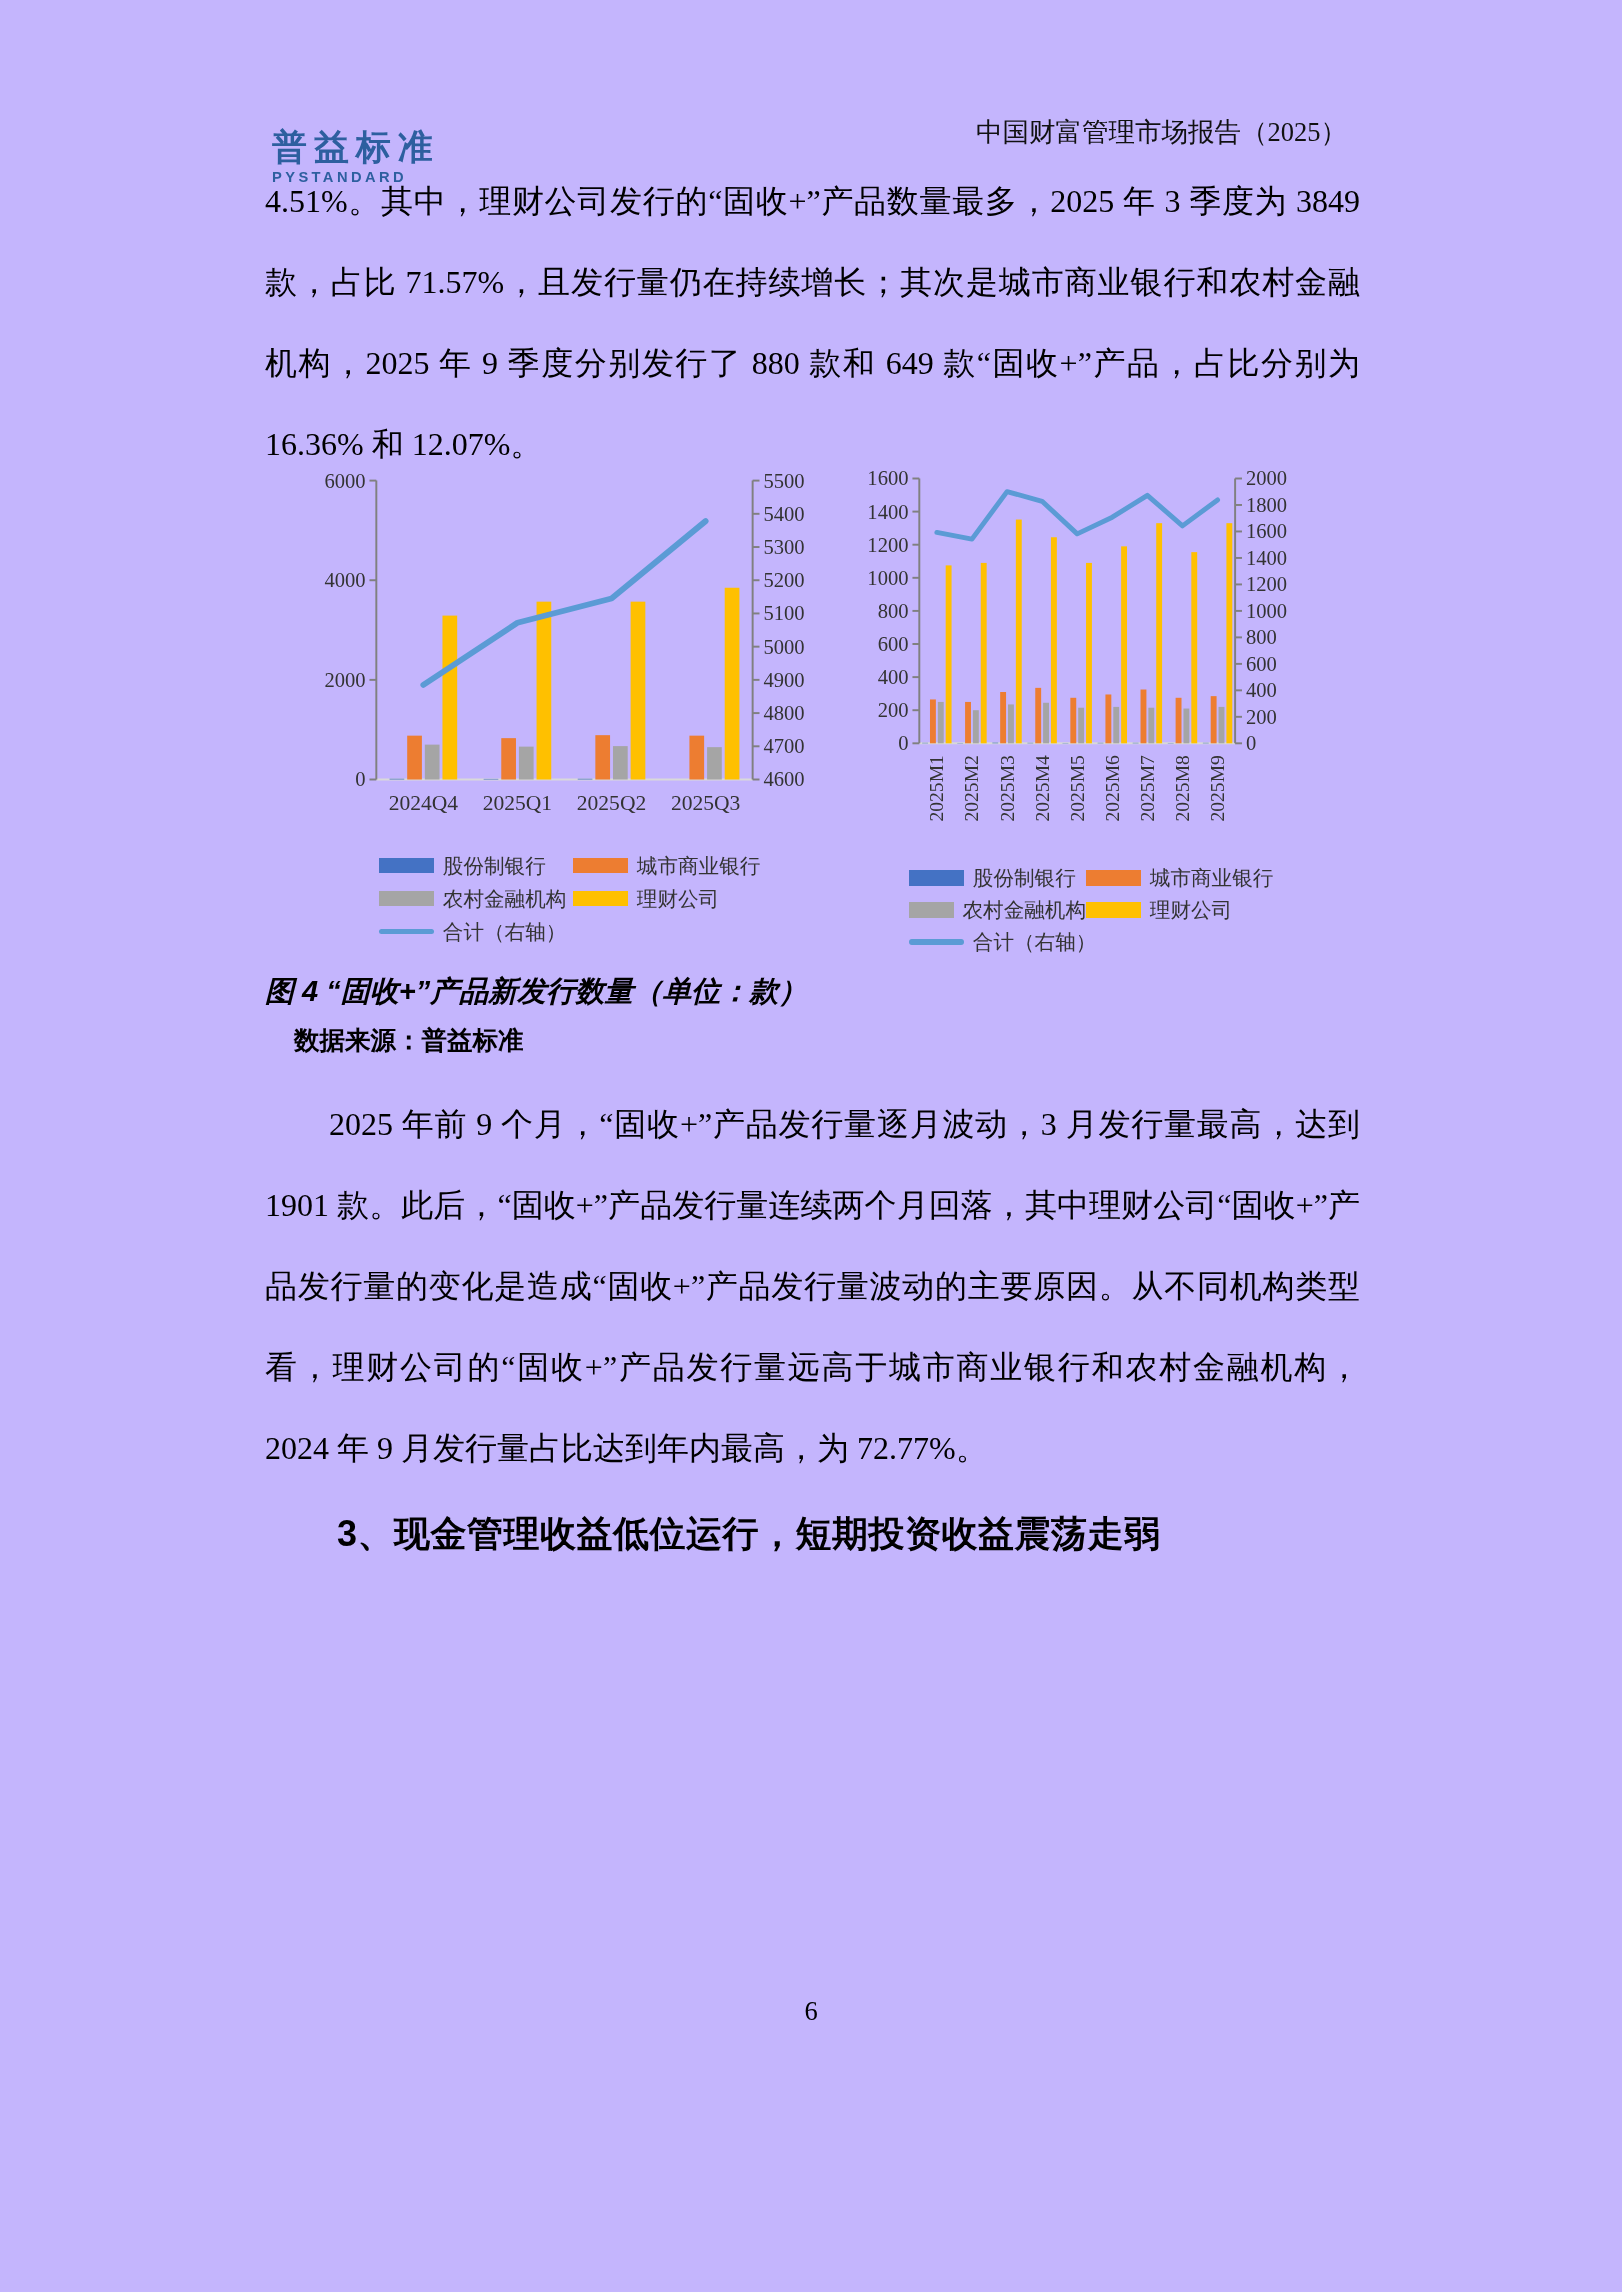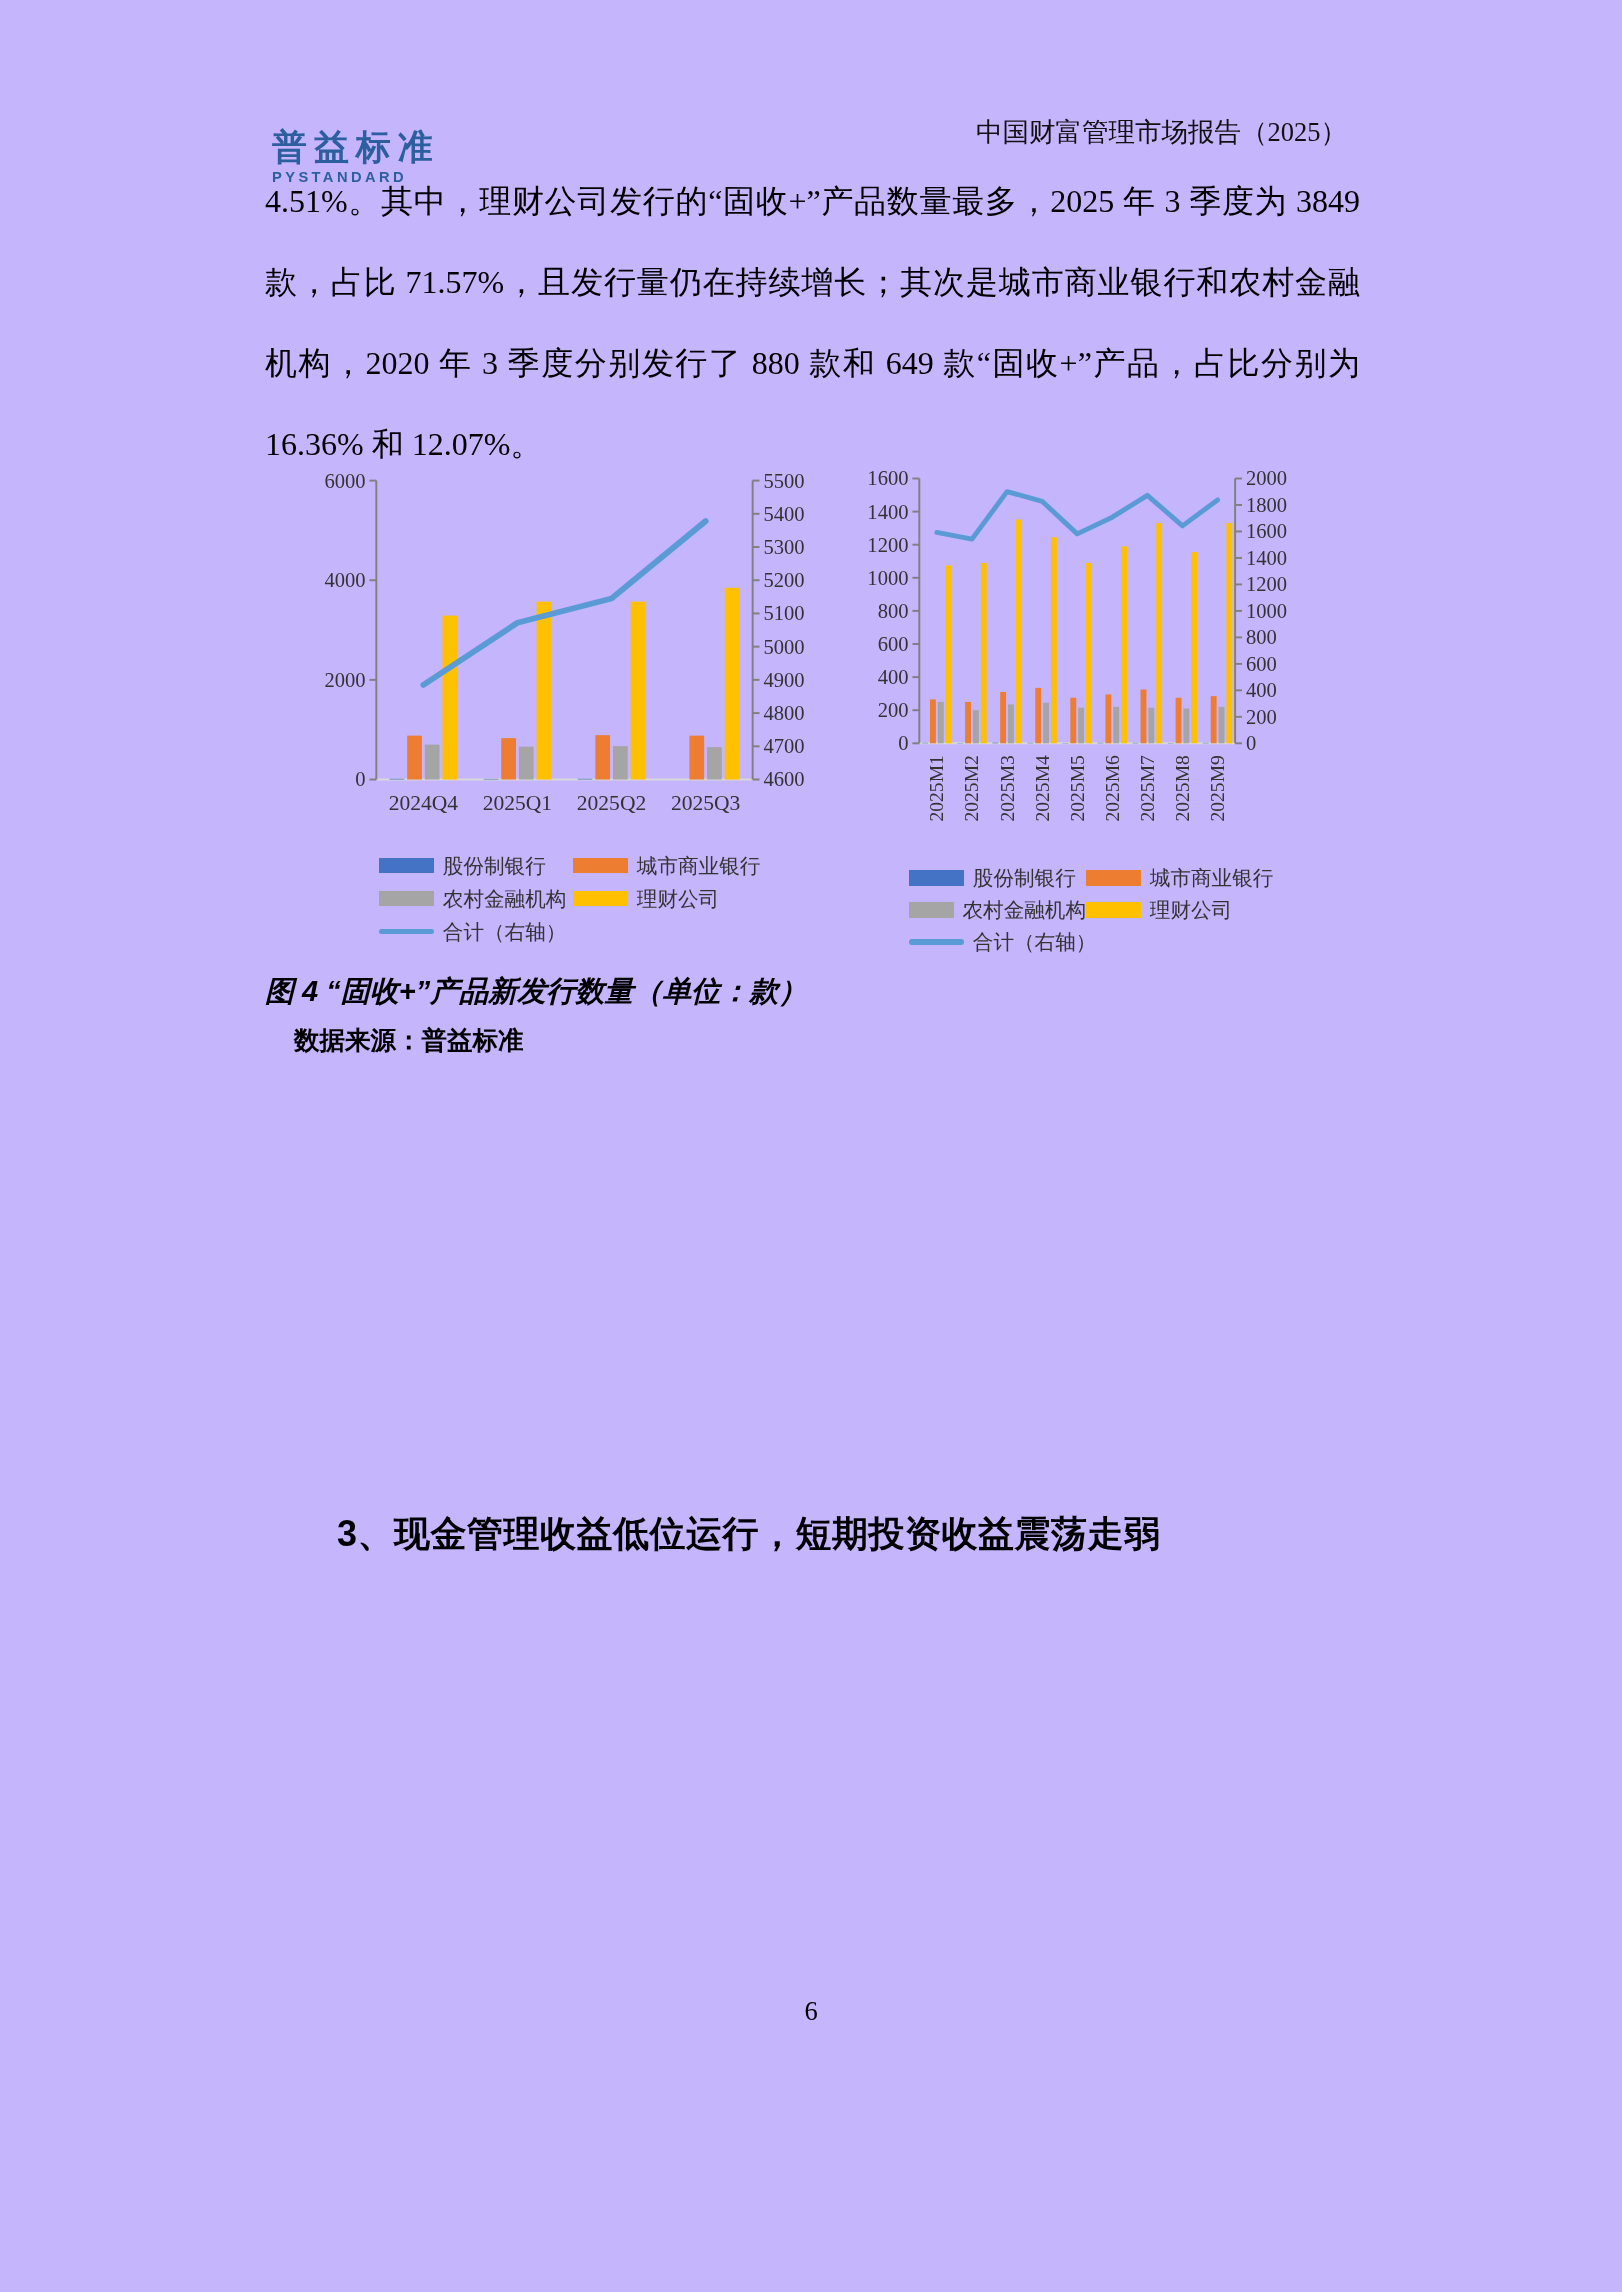--- a/index.html
+++ b/index.html
@@ -42,21 +42,21 @@
 <body>
 
 <div class="page">
 
   <div class="logo">
     <div class="logo-cn">普益标准</div>
     <div class="logo-en">PYSTANDARD</div>
   </div>
   <div class="report-title">中国财富管理市场报告（2025）</div>
 
-  <p class="body p1">4.51%。其中，理财公司发行的“固收+”产品数量最多，2025 年 3 季度为 3849 款，占比 71.57%，且发行量仍在持续增长；其次是城市商业银行和农村金融机构，2020 年 3 季度分别发行了 880 款和 649 款“固收+”产品，占比分别为 16.36% 和 12.07%。</p>
+  <p class="body p1">4.51%。其中，理财公司发行的“固收+”产品数量最多，2025 年 3 季度为 3849 款，占比 71.57%，且发行量仍在持续增长；其次是城市商业银行和农村金融机构，2025 年 9 季度分别发行了 880 款和 649 款“固收+”产品，占比分别为 16.36% 和 12.07%。</p>
 
   <div>
     <svg id="chart0" class="chart" width="588" height="412" viewBox="0 0 600 420">
         <line x1="134" y1="335" x2="518" y2="335" stroke="#d9d9d9" stroke-width="2"></line>
         <line x1="134" y1="30" x2="134" y2="335" stroke="#808080" stroke-width="2"></line>
         <line x1="518" y1="30" x2="518" y2="335" stroke="#808080" stroke-width="2"></line>
         <line x1="127" y1="335" x2="134" y2="335" stroke="#808080" stroke-width="2"></line>
         <text x="123" y="335" text-anchor="end" dominant-baseline="central" font-size="21">0</text>
         <line x1="127" y1="233.33333333333334" x2="134" y2="233.33333333333334" stroke="#808080" stroke-width="2"></line>
         <text x="123" y="233.33333333333334" text-anchor="end" dominant-baseline="central" font-size="21">2000</text>
@@ -250,20 +250,21 @@
           <div class="legend-item">
             <span class="sw-line" style="background: rgb(91, 155, 213);"></span>
             <span class="legend-label">合计（右轴）</span>
           </div>
         </div>
       </div>
     <div class="caption">图 4 “固收+”产品新发行数量（单位：款）</div>
     <div class="source">数据来源：普益标准</div>
   </div>
 
+  <p class="body p2">2025 年前 9 个月，“固收+”产品发行量逐月波动，3 月发行量最高，达到 1901 款。此后，“固收+”产品发行量连续两个月回落，其中理财公司“固收+”产品发行量的变化是造成“固收+”产品发行量波动的主要原因。从不同机构类型看，理财公司的“固收+”产品发行量远高于城市商业银行和农村金融机构，2024 年 9 月发行量占比达到年内最高，为 72.77%。</p>
 
   <h3 class="heading">3、现金管理收益低位运行，短期投资收益震荡走弱</h3>
 
 
   <div class="pageno">6</div>
 
 </div>
 
 
 </body></html>

